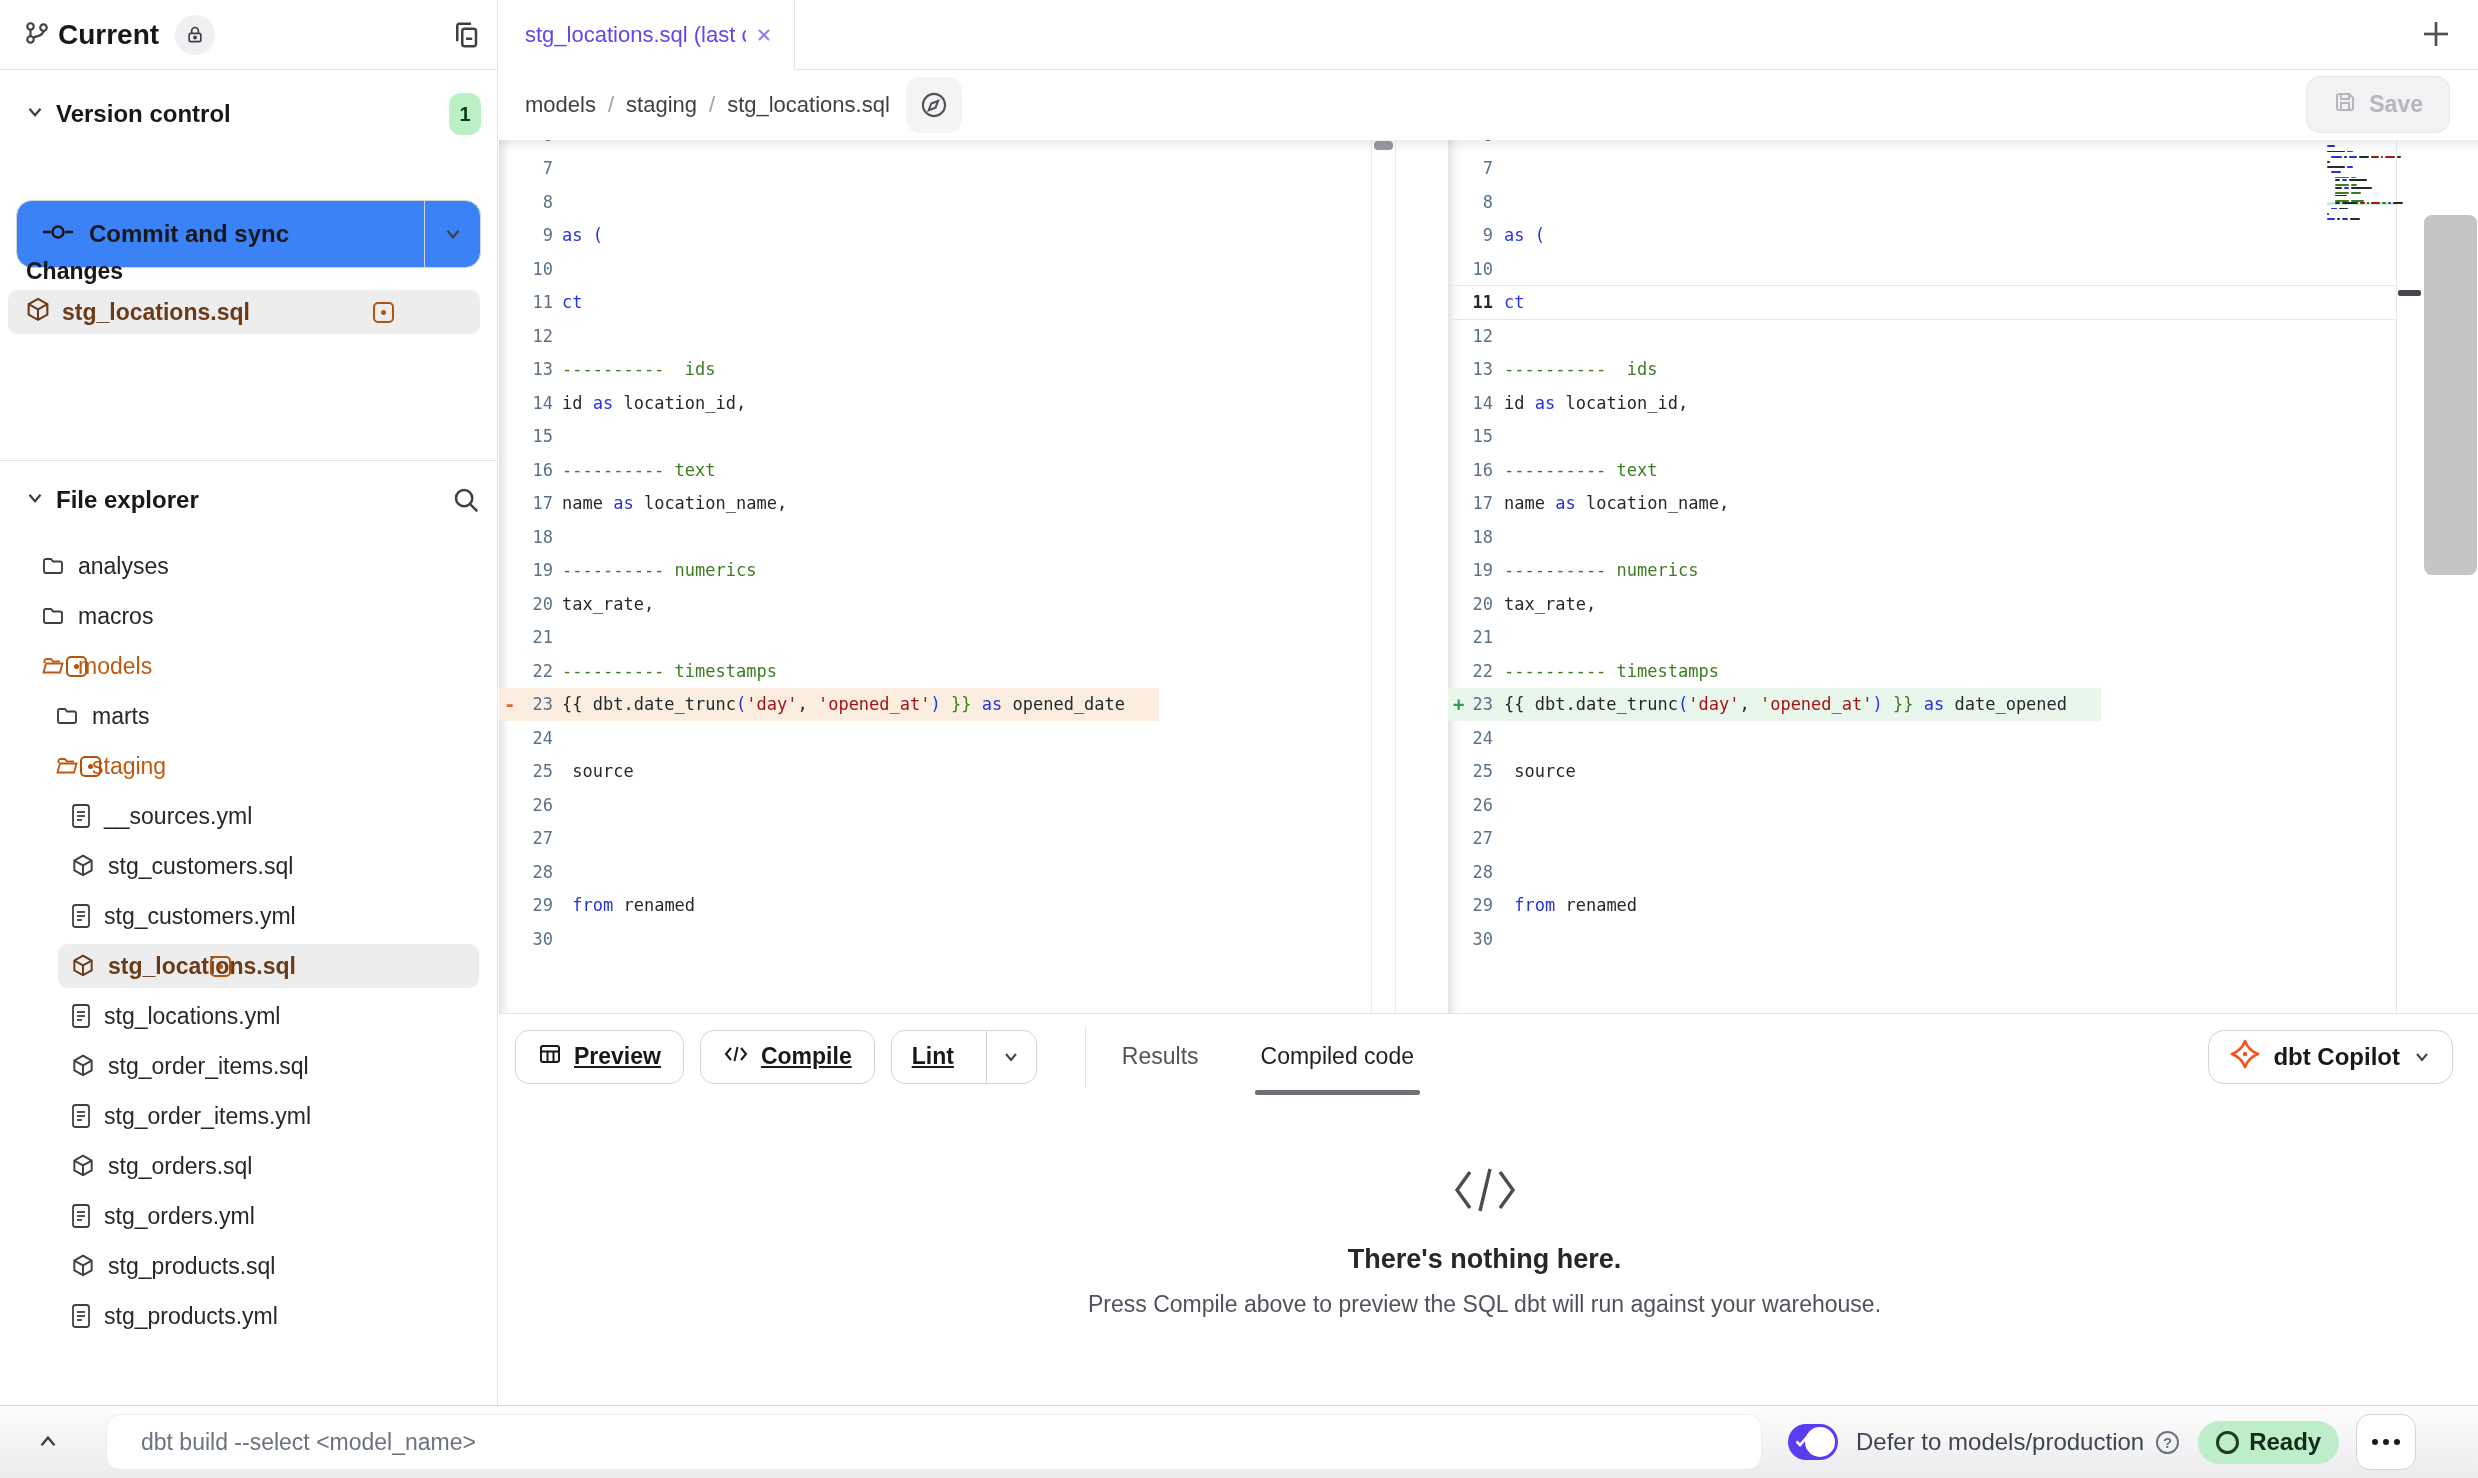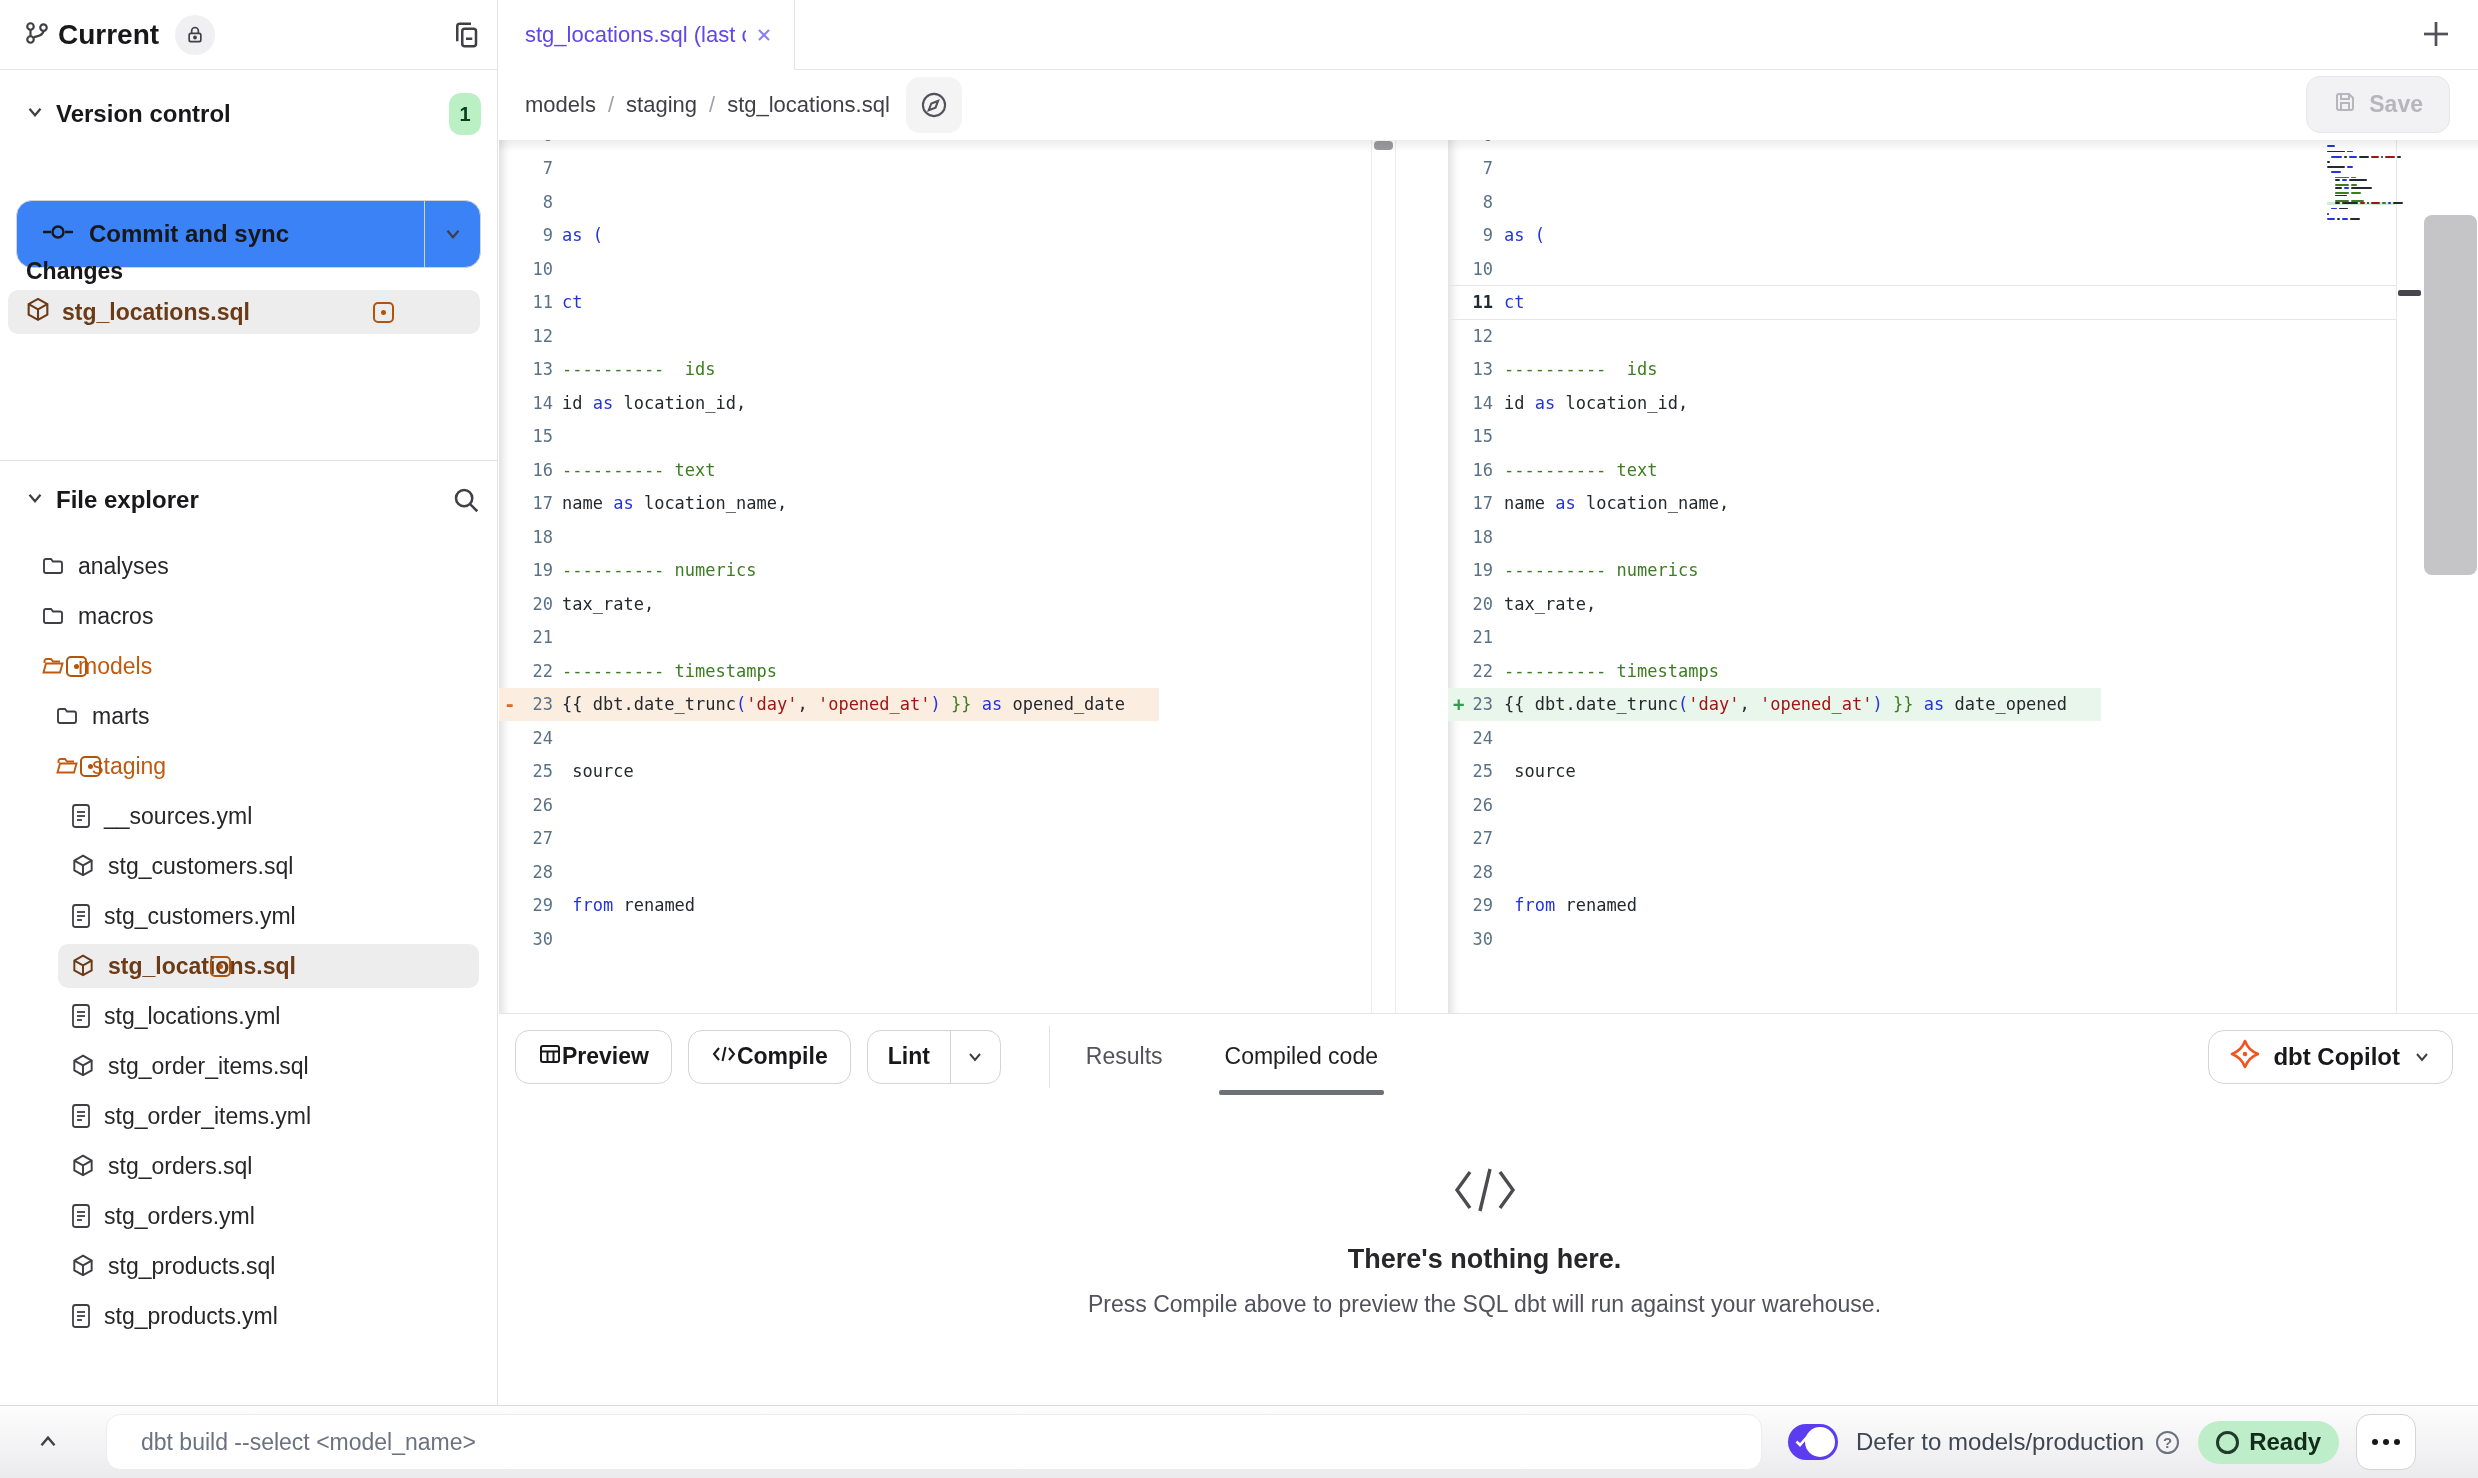--- a/index.html
+++ b/index.html
@@ -78,21 +78,21 @@
   .minimap{position:absolute;left:1828px;top:5px;width:68px;z-index:3;}
   .mm-row{height:2.6px;display:flex;align-items:center;}
   .mm-row.hl{background:#cdeed6;}
   .mm-seg{height:1.8px;border-radius:1px;margin-right:2px;flex:none;}
   .pane-rborder{position:absolute;left:1897px;top:0;bottom:0;width:1px;background:#e8e8ea;}
   .ov-dash{position:absolute;left:1899px;top:150px;width:23px;height:6px;background:#46464c;border-radius:2px;}
 
   
   .bottom{position:absolute;left:0;right:0;top:1013px;height:392px;border-top:1px solid #e4e4e7;background:#fff;}
   .btoolbar{display:flex;align-items:center;height:85px;padding:0 25px 0 16px;}
-  .tool-btn{height:54px;border:1.5px solid #d4d4d8;border-radius:14px;background:#fff;display:flex;align-items:center;padding:0 22px;font-size:23px;font-weight:600;color:#18181b;font-family:inherit;cursor:pointer;margin-right:16px;}
+  .tool-btn{height:54px;border:1.5px solid #d4d4d8;border-radius:14px;background:#fff;display:flex;align-items:center;gap:12px;padding:0 22px;font-size:23px;font-weight:600;color:#18181b;font-family:inherit;cursor:pointer;margin-right:16px;text-decoration:underline;}
   .lint-split{padding:0;overflow:hidden;margin-right:0;}
   .lint-main{display:flex;align-items:center;height:100%;padding:0 20px;cursor:pointer;}
   .lint-chev{display:flex;align-items:center;justify-content:center;height:100%;width:50px;border-left:1px solid #d4d4d8;color:#3f3f46;cursor:pointer;}
   .tool-vdiv{width:1px;height:62px;background:#e4e4e7;margin-left:48px;}
   .btab{position:relative;height:85px;display:flex;align-items:center;font-size:23px;color:#52525b;cursor:pointer;}
   .btab.first{margin-left:36px;text-align:right;}
   .btab+.btab{margin-left:62px;}
   .btab.active{color:#1f1f23;font-weight:500;}
   .btab.active::after{content:"";position:absolute;left:-6px;right:-6px;top:76px;height:5px;border-radius:2px;background:#6f6f76;}
   .copilot-btn{margin-left:auto;height:54px;border:1.5px solid #d4d4d8;border-radius:16px;background:#fff;display:flex;align-items:center;gap:12px;padding:0 20px;font-size:24px;font-weight:600;color:#18181b;font-family:inherit;cursor:pointer;}

